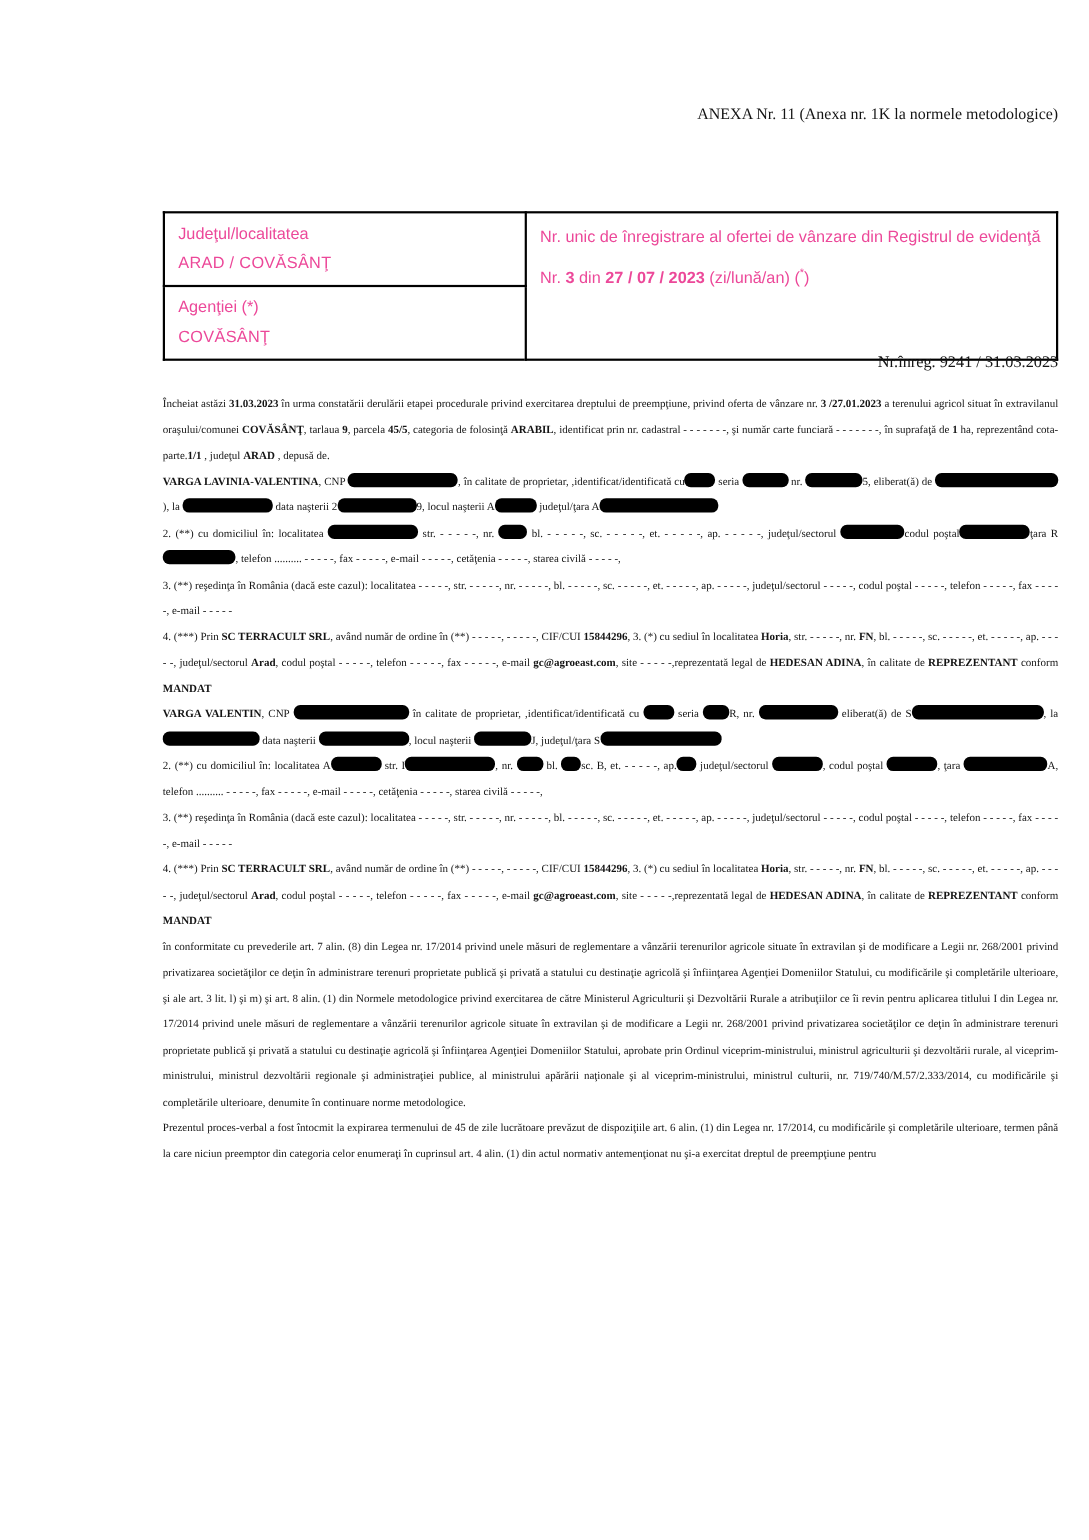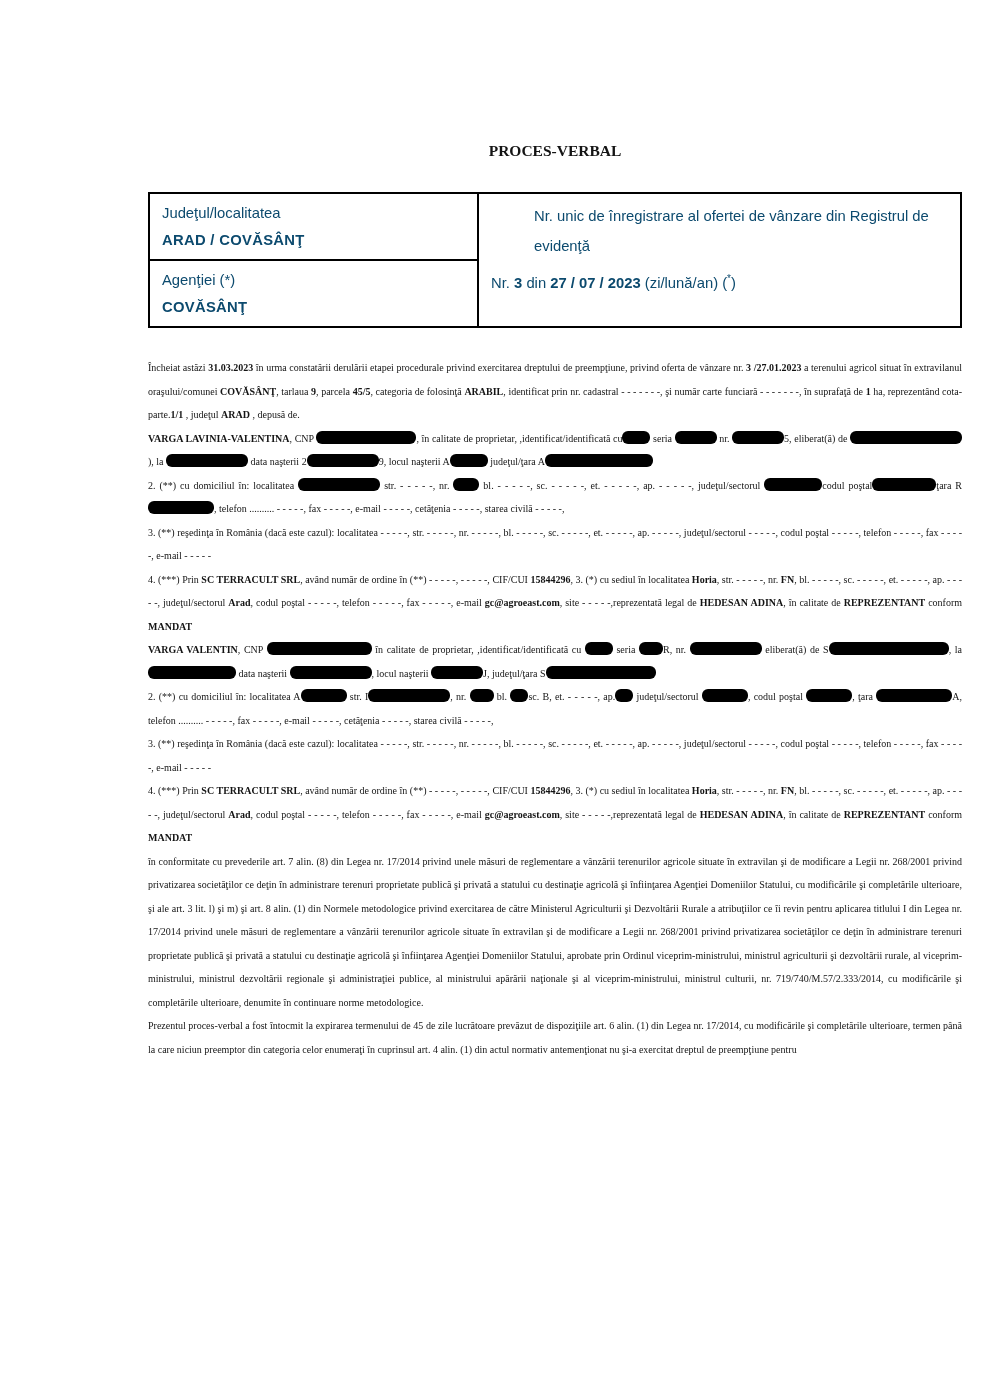--- a/index.html
+++ b/index.html
@@ -20,32 +20,32 @@
     text-align:center;font-weight:bold;font-size:15.5px;
   }
   .doc-subtitle{
     position:absolute;top:168px;left:148px;width:814px;
     text-align:center;font-weight:bold;font-size:14.6px;
   }
   table.info-table{
     position:absolute;top:192px;left:148px;width:814px;
     border-collapse:collapse;table-layout:fixed;
     font-family:"Liberation Sans", sans-serif;
-    font-size:14.8px;color:#0c4a6e;
+    font-size:14.8px;color:#ec4899;
   }
   table.info-table td{
     border:2px solid #000;
     vertical-align:top;
     padding:7px 12px;
   }
   td.cell-left{width:303px;}
   .cell-label{line-height:24px;}
-  .cell-value{font-weight:bold;line-height:24px;margin-top:3px;letter-spacing:.3px;}
+  .cell-value{font-weight:normal;line-height:24px;margin-top:3px;letter-spacing:.3px;}
   td.cell-right{vertical-align:top;padding:13px 12px;}
-  .reg-label{line-height:30px;margin-left:43px;}
+  .reg-label{line-height:30px;}
   .reg-nr-line{line-height:30px;margin-top:3px;}
   .reg-nr-line sup{font-size:10px;}
   .reg-number{
     position:absolute;top:322px;left:148px;width:814px;
     text-align:right;font-size:14.8px;
   }
   .document-body{
     position:absolute;top:356px;left:148px;width:814px;
     font-size:10px;line-height:23.5px;
     text-align:justify;
@@ -58,22 +58,22 @@
     height:13px;
     border-radius:6px;
     transform:translateY(2px);
   }
 </style>
 </head>
 <body>
 
 <div class="page">
 
+  <div class="anexa-note">ANEXA Nr. 11 (Anexa nr. 1K la normele metodologice)</div>
 
-  <div class="doc-title">PROCES-VERBAL</div>
 
 
   <table class="info-table">
     <tbody>
       <tr>
         <td class="cell-left">
           <div class="cell-label">Judeţul/localitatea</div>
           <div class="cell-value">ARAD / COVĂSÂNŢ</div>
         </td>
         <td class="cell-right" rowspan="2">
@@ -83,20 +83,21 @@
       </tr>
       <tr>
         <td class="cell-left">
           <div class="cell-label">Agenţiei (*)</div>
           <div class="cell-value">COVĂSÂNŢ</div>
         </td>
       </tr>
     </tbody>
   </table>
 
+  <div class="reg-number">Nr.înreg. 9241 / 31.03.2023</div>
 
   <div class="document-body">
       <p><span>Încheiat astăzi </span><span class="b">31.03.2023</span><span> în urma constatării derulării etapei procedurale privind exercitarea dreptului de preempţiune, privind oferta de vânzare nr. </span><span class="b">3 /27.01.2023</span><span> a terenului agricol situat în extravilanul oraşului/comunei </span><span class="b">COVĂSÂNŢ</span><span>, tarlaua </span><span class="b">9</span><span>, parcela </span><span class="b">45/5</span><span>, categoria de folosinţă </span><span class="b">ARABIL</span><span>, identificat prin nr. cadastral - - - - - - -, şi număr carte funciară - - - - - - -, în suprafaţă de </span><span class="b">1</span><span> ha, reprezentând cota-parte.</span><span class="b">1/1</span><span> , judeţul </span><span class="b">ARAD</span><span> , depusă de.</span></p>
       <p><span class="b">VARGA LAVINIA-VALENTINA</span><span>, CNP </span><span class="redact" style="width: 100px;"></span><span>, în calitate de proprietar, ,identificat/identificată cu</span><span class="redact" style="width: 28px;"></span><span> seria </span><span class="redact" style="width: 42px;"></span><span> nr. </span><span class="redact" style="width: 52px;"></span><span>5, eliberat(ă) de </span><span class="redact" style="width: 112px;"></span><span>), la </span><span class="redact" style="width: 82px;"></span><span> data naşterii 2</span><span class="redact" style="width: 72px;"></span><span>9, locul naşterii A</span><span class="redact" style="width: 38px;"></span><span> judeţul/ţara A</span><span class="redact" style="width: 108px;"></span></p>
       <p><span>2. (**) cu domiciliul în: localitatea </span><span class="redact" style="width: 82px;"></span><span> str. - - - - -, nr. </span><span class="redact" style="width: 26px;"></span><span> bl. - - - - -, sc. - - - - -, et. - - - - -, ap. - - - - -, judeţul/sectorul </span><span class="redact" style="width: 58px;"></span><span>codul poştal</span><span class="redact" style="width: 64px;"></span><span>ţara R</span><span class="redact" style="width: 66px;"></span><span>, telefon .......... - - - - -, fax - - - - -, e-mail - - - - -, cetăţenia - - - - -, starea civilă - - - - -,</span></p>
       <p><span>3. (**) reşedinţa în România (dacă este cazul): localitatea - - - - -, str. - - - - -, nr. - - - - -, bl. - - - - -, sc. - - - - -, et. - - - - -, ap. - - - - -, judeţul/sectorul - - - - -, codul poştal - - - - -, telefon - - - - -, fax - - - - -, e-mail - - - - -</span></p>
       <p><span>4. (***) Prin </span><span class="b">SC TERRACULT SRL</span><span>, având număr de ordine în (**) - - - - -, - - - - -, CIF/CUI </span><span class="b">15844296</span><span>, 3. (*) cu sediul în localitatea </span><span class="b">Horia</span><span>, str. - - - - -, nr. </span><span class="b">FN</span><span>, bl. - - - - -, sc. - - - - -, et. - - - - -, ap. - - - - -, judeţul/sectorul </span><span class="b">Arad</span><span>, codul poştal - - - - -, telefon - - - - -, fax - - - - -, e-mail </span><span class="b">gc@agroeast.com</span><span>, site - - - - -,reprezentată legal de </span><span class="b">HEDESAN ADINA</span><span>, în calitate de </span><span class="b">REPREZENTANT</span><span> conform </span><span class="b">MANDAT</span></p>
       <p><span class="b">VARGA VALENTIN</span><span>, CNP </span><span class="redact" style="width: 105px;"></span><span> în calitate de proprietar, ,identificat/identificată cu </span><span class="redact" style="width: 28px;"></span><span> seria </span><span class="redact" style="width: 24px;"></span><span>R, nr. </span><span class="redact" style="width: 72px;"></span><span> eliberat(ă) de S</span><span class="redact" style="width: 120px;"></span><span>, la </span><span class="redact" style="width: 88px;"></span><span> data naşterii </span><span class="redact" style="width: 82px;"></span><span>, locul naşterii </span><span class="redact" style="width: 52px;"></span><span>J, judeţul/ţara S</span><span class="redact" style="width: 110px;"></span></p>
       <p><span>2. (**) cu domiciliul în: localitatea A</span><span class="redact" style="width: 46px;"></span><span> str. I</span><span class="redact" style="width: 82px;"></span><span>, nr. </span><span class="redact" style="width: 24px;"></span><span> bl. </span><span class="redact" style="width: 18px;"></span><span>sc. B, et. - - - - -, ap.</span><span class="redact" style="width: 18px;"></span><span> judeţul/sectorul </span><span class="redact" style="width: 46px;"></span><span>, codul poştal </span><span class="redact" style="width: 46px;"></span><span>, ţara </span><span class="redact" style="width: 76px;"></span><span>A, telefon .......... - - - - -, fax - - - - -, e-mail - - - - -, cetăţenia - - - - -, starea civilă - - - - -,</span></p>
       <p><span>3. (**) reşedinţa în România (dacă este cazul): localitatea - - - - -, str. - - - - -, nr. - - - - -, bl. - - - - -, sc. - - - - -, et. - - - - -, ap. - - - - -, judeţul/sectorul - - - - -, codul poştal - - - - -, telefon - - - - -, fax - - - - -, e-mail - - - - -</span></p>

